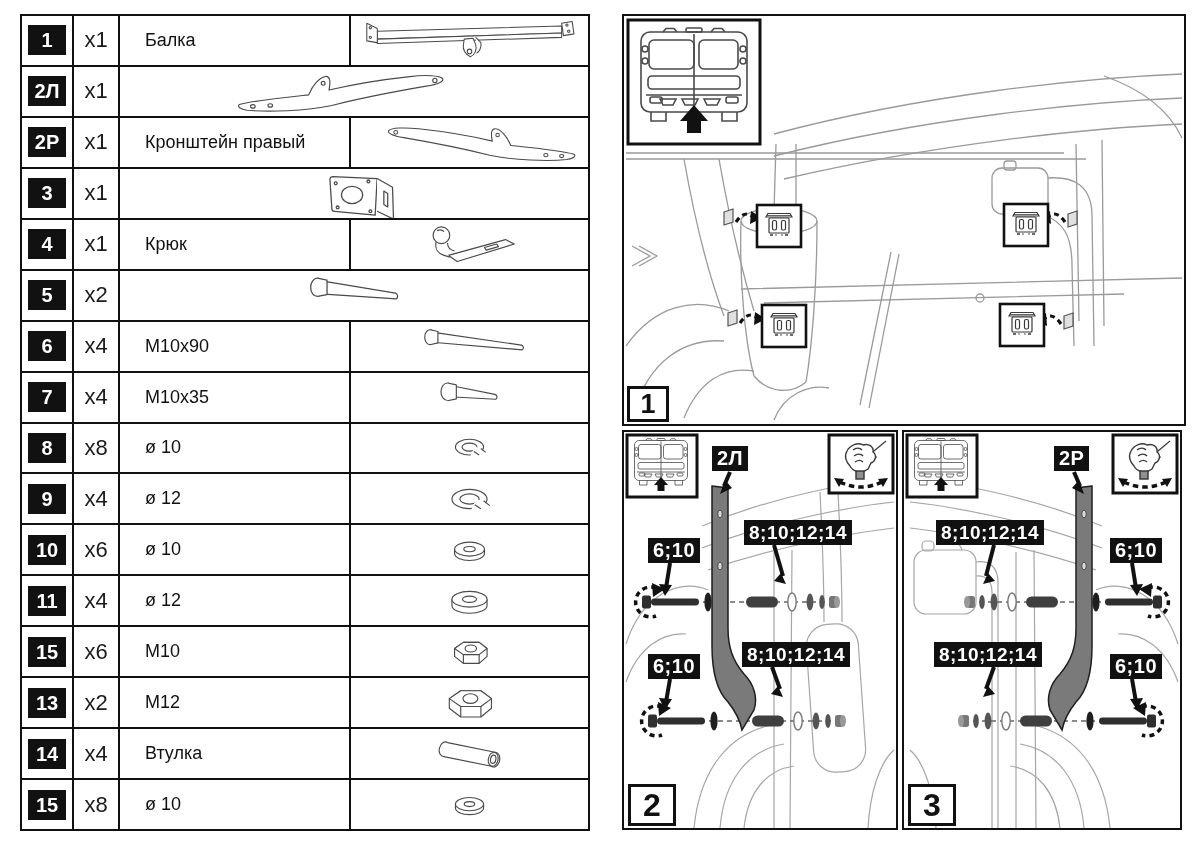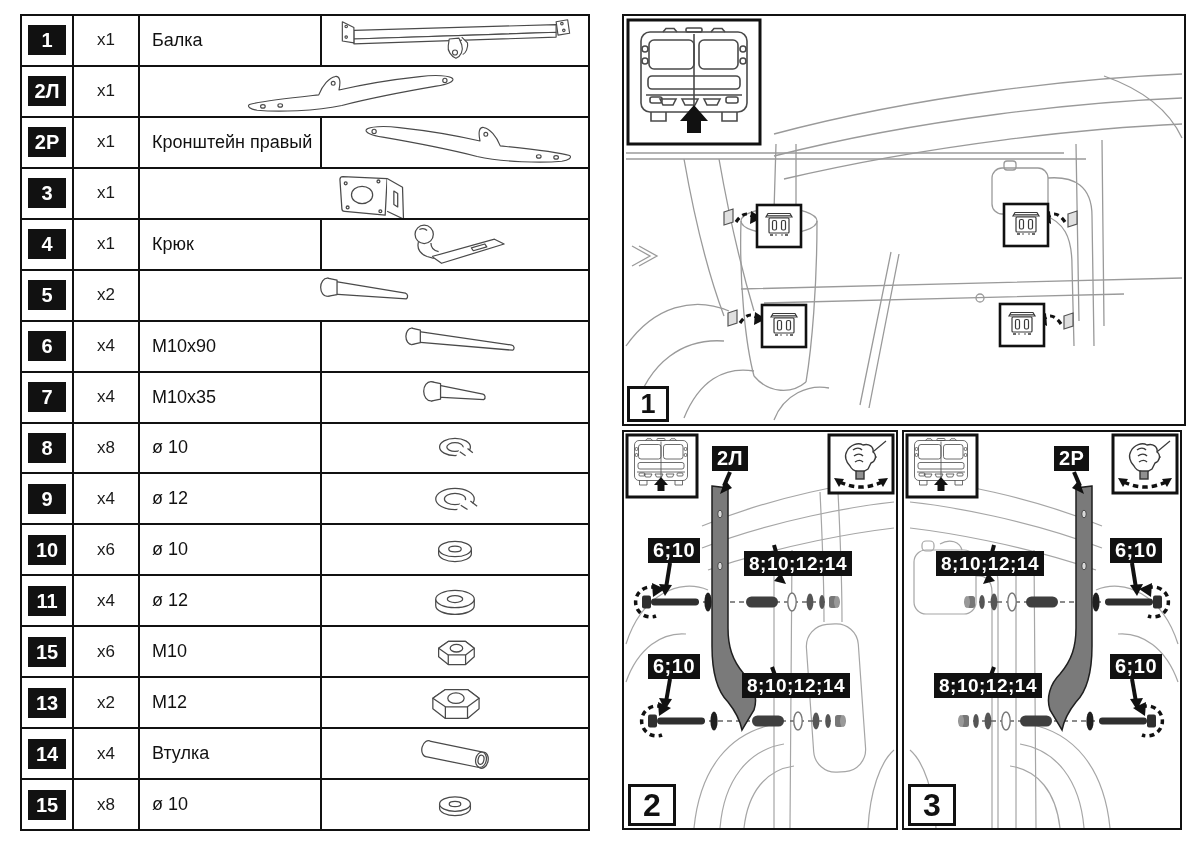--- a/index.html
+++ b/index.html
@@ -9,38 +9,38 @@
   }
   
   .parts-table{
     position:absolute;left:20px;top:14px;width:570px;height:817px;
     border:2px solid #111;display:flex;flex-direction:column;box-sizing:border-box;background:#fff;
   }
   .trow{flex:1;display:flex;border-top:2px solid #111;min-height:0;}
   .trow:first-child{border-top:none;}
   .c{display:flex;align-items:center;box-sizing:border-box;min-width:0;}
   .cid{width:52px;justify-content:center;border-right:2px solid #111;}
-  .cqty{width:66px;justify-content:center;border-right:2px solid #111;font-size:17px;color:#1a1a1a;}
-  .cname{width:182px;padding-left:12px;border-right:2px solid #111;font-size:18px;}
+  .cqty{width:46px;justify-content:center;border-right:2px solid #111;font-size:22px;color:#1a1a1a;}
+  .cname{width:218px;padding-left:12px;border-right:2px solid #111;font-size:18px;margin-left:13px;}
   .cart{flex:1;justify-content:center;}
   .badge{
     background:#111;color:#fff;font-weight:bold;font-size:20px;line-height:30px;
     min-width:30px;text-align:center;padding:0 4px;
   }
   
   .panel{position:absolute;border:2px solid #111;background:#fff;box-sizing:border-box;}
   #panel1{left:622px;top:14px;width:564px;height:412px;}
   #panel2{left:622px;top:430px;width:276px;height:400px;}
   #panel3{left:902px;top:430px;width:280px;height:400px;}
   .panel svg.art{position:absolute;left:0;top:0;width:100%;height:100%;}
   .blabel{
     position:absolute;background:#111;color:#fff;font-weight:bold;font-size:20px;
     line-height:25px;padding:0 5px;letter-spacing:.5px;white-space:nowrap;z-index:3;
   }
-  .blabel.wide{font-size:19px;margin-top:31px;}
+  .blabel.wide{font-size:19px;}
   .numbox{
     position:absolute;background:#fff;border:3px solid #111;font-weight:bold;
     text-align:center;z-index:3;
   }
   .numbox.small{left:3px;top:370px;width:36px;height:30px;font-size:27px;line-height:30px;}
   .numbox.big{left:4px;top:352px;width:42px;height:36px;font-size:32px;line-height:36px;}
 </style>
 </head>
 <body>
 

